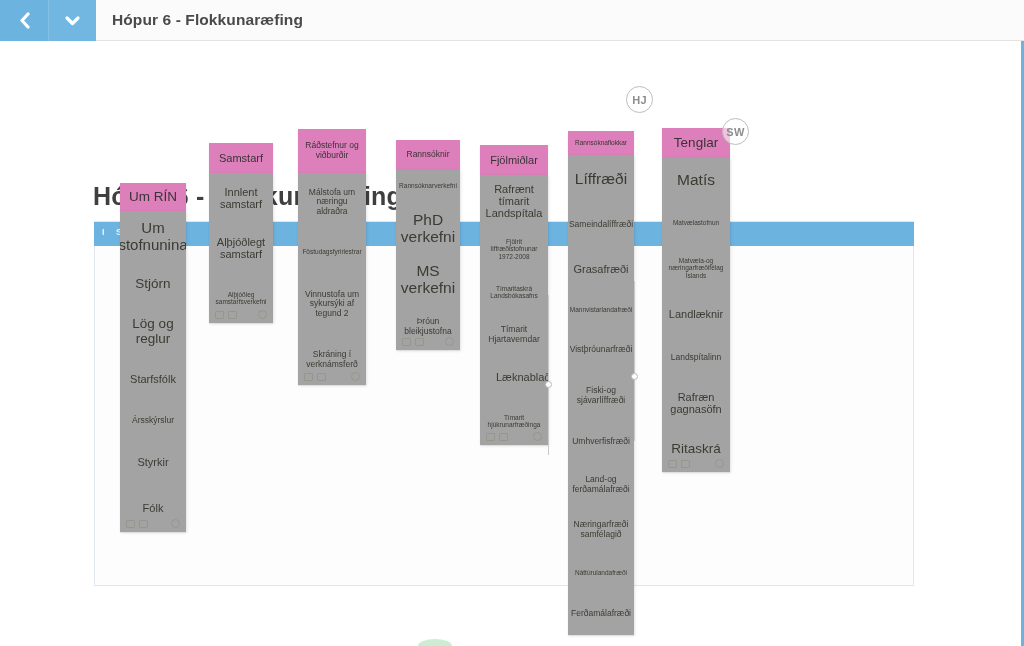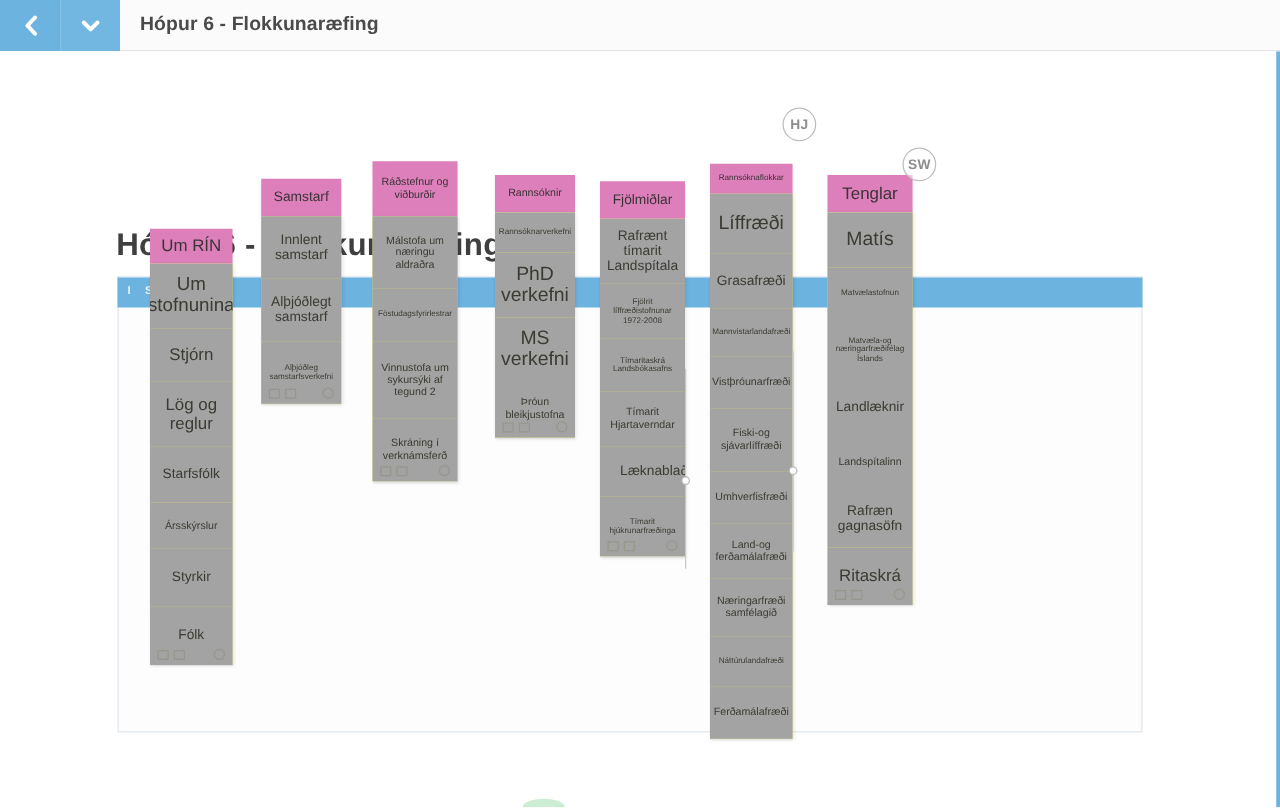--- a/index.html
+++ b/index.html
@@ -210,34 +210,35 @@
               <span class="nf-check"></span>
             </div>
           </div>
           <div class="handle-line" style="top: 150px; height: 160px;"></div>
           <div class="handle" style="top: 236px;"></div>
         </div>
         <div class="column" style="left: 568px; top: 90px; width: 66px;">
           <div class="note head" style="height: 24px; font-size: 6.5px;">Rannsóknaflokkar</div>
           <div class="note-stack">
             <div class="note" style="height: 48px; font-size: 15.5px;">Líffræði</div>
+            <div class="note" style="height: 44px; font-size: 8.5px;">Sameindalíffræði</div>
             <div class="note" style="height: 44px; font-size: 11px;">Grasafræði</div>
             <div class="note" style="height: 38px; font-size: 6.5px;">Mannvistarlandafræði</div>
             <div class="note" style="height: 42px; font-size: 8.5px;">Vistþróunarfræði</div>
             <div class="note" style="height: 50px; font-size: 8.5px;">Fiski-og sjávarlíffræði</div>
             <div class="note" style="height: 42px; font-size: 8.5px;">Umhverfisfræði</div>
             <div class="note" style="height: 44px; font-size: 8.5px;">Land-og ferðamálafræði</div>
             <div class="note" style="height: 46px; font-size: 8.5px;">Næringarfræði samfélagið</div>
             <div class="note" style="height: 40px; font-size: 6.5px;">Náttúrulandafræði</div>
             <div class="note" style="height: 42px; font-size: 8.5px;">Ferðamálafræði</div>
           </div>
           <div class="handle-line" style="top: 150px; height: 160px;"></div>
           <div class="handle" style="top: 242px;"></div>
         </div>
-        <div class="column" style="left: 662px; top: 99px; width: 68px;">
+        <div class="column" style="left: 662px; top: 87px; width: 68px;">
           <div class="note head" style="height: 30px; font-size: 13.5px;">Tenglar</div>
           <div class="note-stack">
             <div class="note" style="height: 44px; font-size: 15.5px;">Matís</div>
             <div class="note" style="height: 42px; font-size: 6.5px;">Matvælastofnun</div>
             <div class="note" style="height: 48px; font-size: 6.5px;">Matvæla-og næringarfræðifélag Íslands</div>
             <div class="note" style="height: 44px; font-size: 11px;">Landlæknir</div>
             <div class="note" style="height: 44px; font-size: 8.5px;">Landspítalinn</div>
             <div class="note" style="height: 46px; font-size: 11px;">Rafræn gagnasöfn</div>
             <div class="note" style="height: 46px; font-size: 13.5px;">Ritaskrá</div>
             <div class="note-footer">

